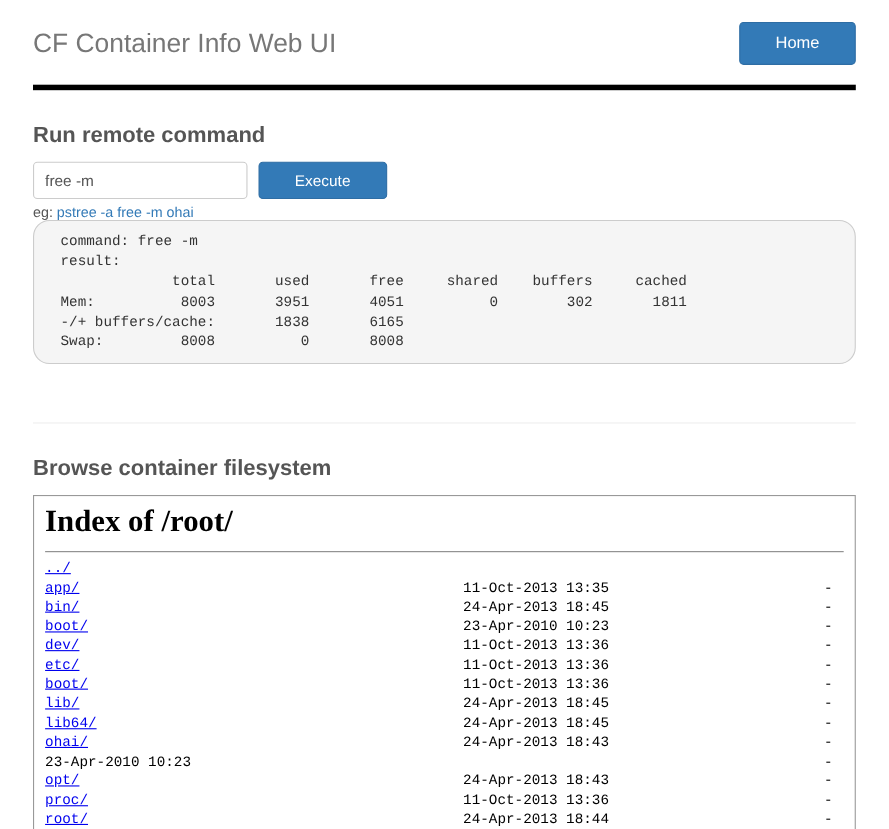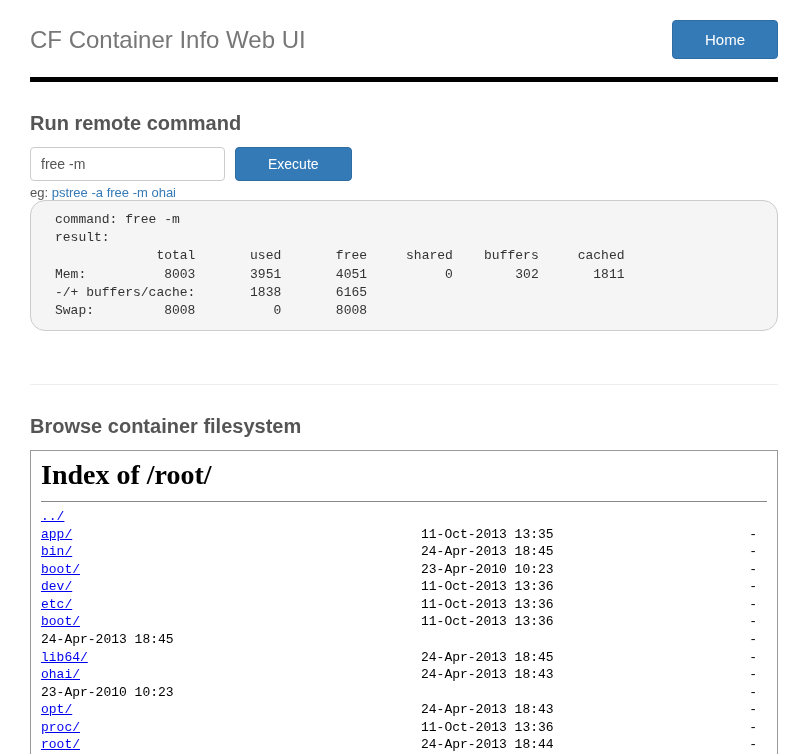--- a/index.html
+++ b/index.html
@@ -199,20 +199,21 @@
         <div class="fs-name"><a class="fs-link">etc/</a></div>
         <div class="fs-date">11-Oct-2013 13:36</div>
         <div class="fs-size">-</div>
       </div>
       <div class="fs-row">
         <div class="fs-name"><a class="fs-link">boot/</a></div>
         <div class="fs-date">11-Oct-2013 13:36</div>
         <div class="fs-size">-</div>
       </div>
       <div class="fs-row">
+        <div class="fs-name"><a class="fs-link">lib/</a></div>
         <div class="fs-date">24-Apr-2013 18:45</div>
         <div class="fs-size">-</div>
       </div>
       <div class="fs-row">
         <div class="fs-name"><a class="fs-link">lib64/</a></div>
         <div class="fs-date">24-Apr-2013 18:45</div>
         <div class="fs-size">-</div>
       </div>
       <div class="fs-row">
         <div class="fs-name"><a class="fs-link">ohai/</a></div>

